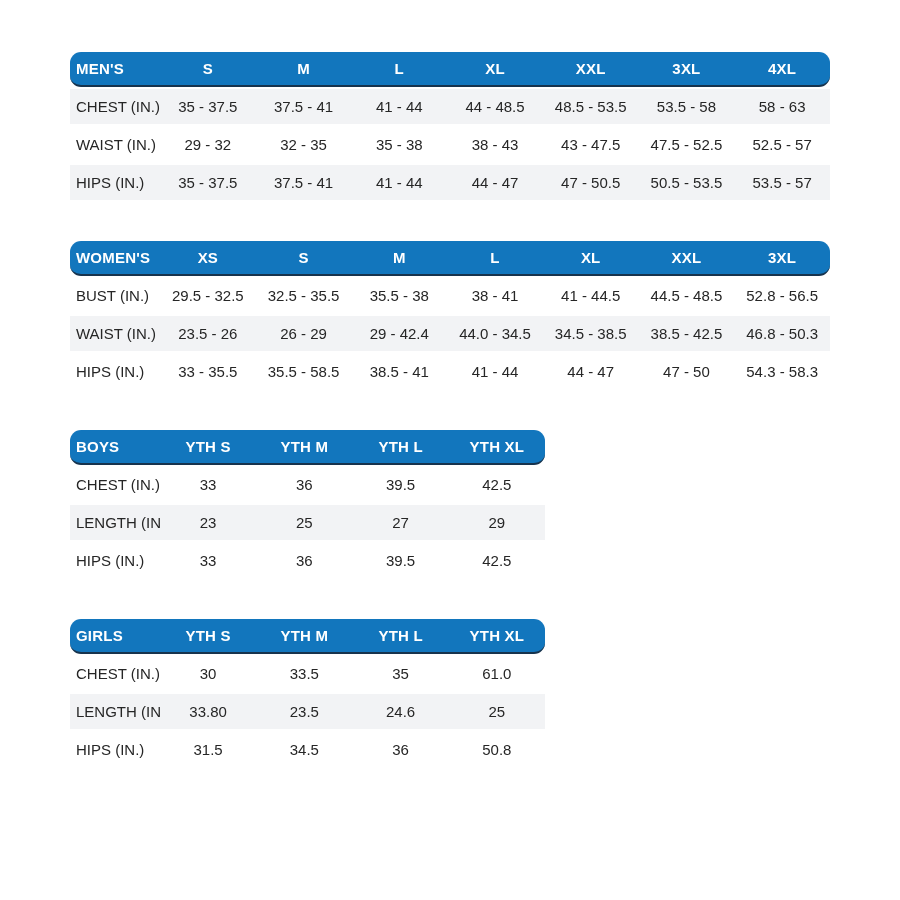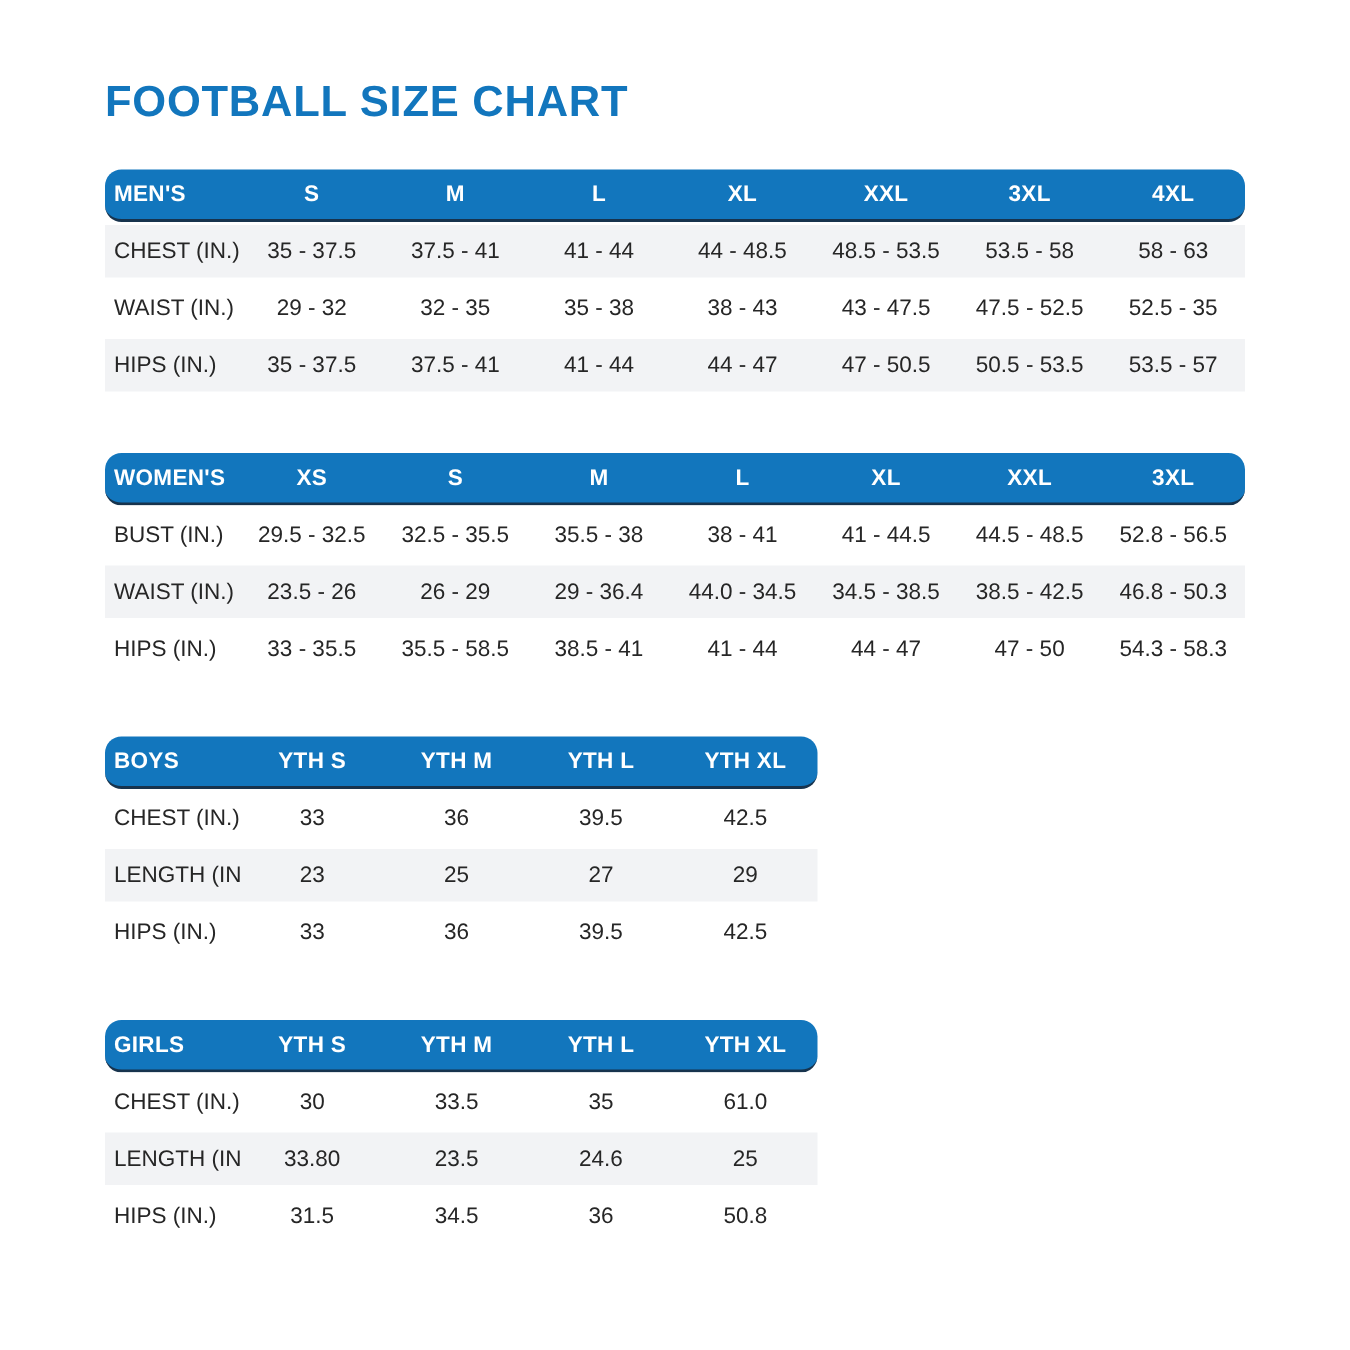--- a/index.html
+++ b/index.html
@@ -66,21 +66,20 @@
     text-align: left;
     padding-left: 6px;
     white-space: nowrap;
     overflow: hidden;
   }
 </style>
 </head>
 <body>
 
 <div class="page">
-  <h1 class="page-title">FOOTBALL SIZE CHART</h1>
 
   <div class="size-table wide" style="--cols: 7;">
       <div class="hrow">
         <div class="cell label">MEN'S</div>
         <div class="cell">S</div>
         <div class="cell">M</div>
         <div class="cell">L</div>
         <div class="cell">XL</div>
         <div class="cell">XXL</div>
         <div class="cell">3XL</div>
@@ -97,21 +96,21 @@
         <div class="cell">58 - 63</div>
       </div>
       <div class="brow">
         <div class="cell label">WAIST (IN.)</div>
         <div class="cell">29 - 32</div>
         <div class="cell">32 - 35</div>
         <div class="cell">35 - 38</div>
         <div class="cell">38 - 43</div>
         <div class="cell">43 - 47.5</div>
         <div class="cell">47.5 - 52.5</div>
-        <div class="cell">52.5 - 35</div>
+        <div class="cell">52.5 - 57</div>
       </div>
       <div class="brow shaded">
         <div class="cell label">HIPS (IN.)</div>
         <div class="cell">35 - 37.5</div>
         <div class="cell">37.5 - 41</div>
         <div class="cell">41 - 44</div>
         <div class="cell">44 - 47</div>
         <div class="cell">47 - 50.5</div>
         <div class="cell">50.5 - 53.5</div>
         <div class="cell">53.5 - 57</div>
@@ -135,21 +134,21 @@
         <div class="cell">35.5 - 38</div>
         <div class="cell">38 - 41</div>
         <div class="cell">41 - 44.5</div>
         <div class="cell">44.5 - 48.5</div>
         <div class="cell">52.8 - 56.5</div>
       </div>
       <div class="brow shaded">
         <div class="cell label">WAIST (IN.)</div>
         <div class="cell">23.5 - 26</div>
         <div class="cell">26 - 29</div>
-        <div class="cell">29 - 36.4</div>
+        <div class="cell">29 - 42.4</div>
         <div class="cell">44.0 - 34.5</div>
         <div class="cell">34.5 - 38.5</div>
         <div class="cell">38.5 - 42.5</div>
         <div class="cell">46.8 - 50.3</div>
       </div>
       <div class="brow">
         <div class="cell label">HIPS (IN.)</div>
         <div class="cell">33 - 35.5</div>
         <div class="cell">35.5 - 58.5</div>
         <div class="cell">38.5 - 41</div>

